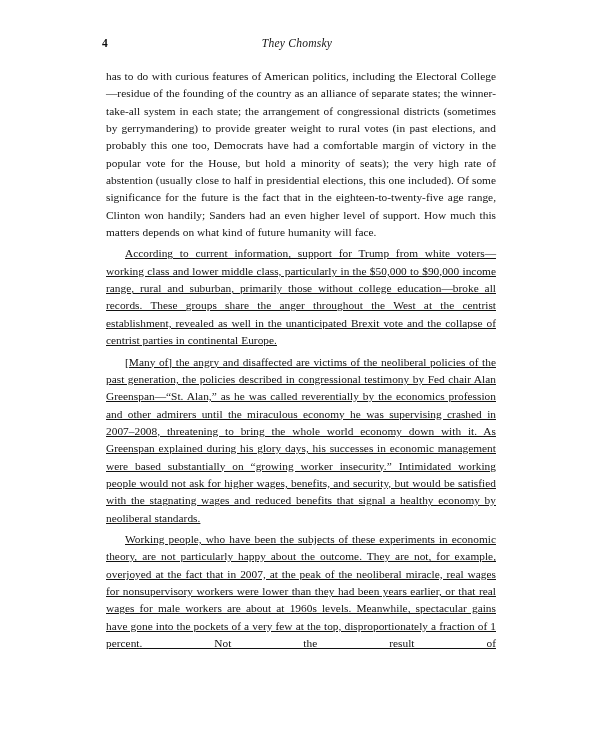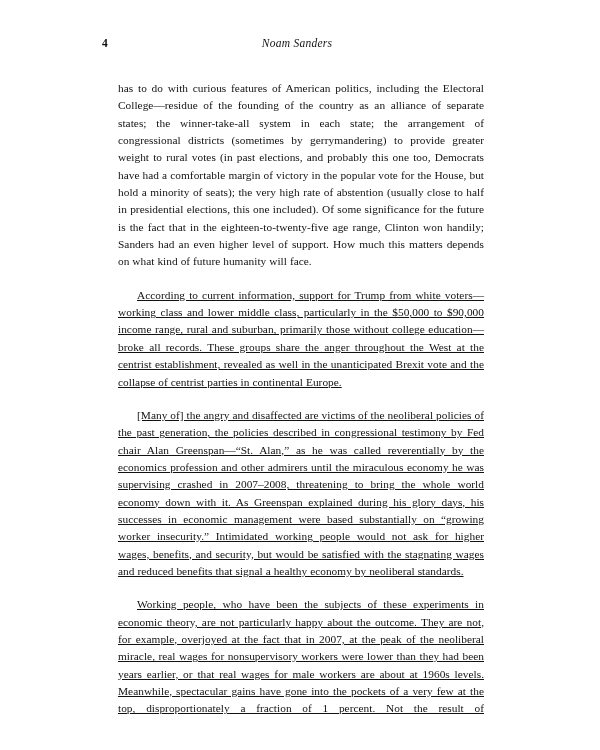--- a/index.html
+++ b/index.html
@@ -59,21 +59,21 @@
 
   
   .text-column {
     position: absolute;
     left: 102px;
     top: 64px;
     width: 398px;
   }
 
   .para {
-    margin: 16px;
+    margin: 4px;
     font-size: 11.35px;
     line-height: 17.35px;
     text-align: justify;
     text-justify: inter-word;
     color: #121212;
     letter-spacing: 0.02px;
     word-spacing: 0.1px;
     hyphens: none;
     -webkit-hyphens: none;
   }
@@ -91,21 +91,21 @@
     display: none;
   }
 </style>
 </head>
 <body style="background: rgb(255, 255, 255); color: rgb(18, 18, 18);">
 
 <div class="page">
 
   <div class="running-head">
     <div class="folio">4</div>
-    <div class="head-title">Noam Sanders</div>
+    <div class="head-title">They Chomsky</div>
   </div>
 
   <div class="text-column">
     <p class="para nostretch">has to do with curious features of American politics, including the Electoral College—residue of the founding of the country as an alliance of separate states; the winner-take-all system in each state; the arrangement of congressional districts (sometimes by gerrymandering) to provide greater weight to rural votes (in past elections, and probably this one too, Democrats have had a comfortable margin of victory in the popular vote for the House, but hold a minority of seats); the very high rate of abstention (usually close to half in presidential elections, this one included). Of some significance for the future is the fact that in the eighteen-to-twenty-five age range, Clinton won handily; Sanders had an even higher level of support. How much this matters depends on what kind of future humanity will face.</p>
     <p class="para indent nostretch">According to current information, support for Trump from white voters—working class and lower middle class, particularly in the $50,000 to $90,000 income range, rural and suburban, primarily those without college education—broke all records. These groups share the anger throughout the West at the centrist establishment, revealed as well in the unanticipated Brexit vote and the collapse of centrist parties in continental Europe.</p>
     <p class="para indent nostretch">[Many of] the angry and disaffected are victims of the neoliberal policies of the past generation, the policies described in congressional testimony by Fed chair Alan Greenspan—“St. Alan,” as he was called reverentially by the economics profession and other admirers until the miraculous economy he was supervising crashed in 2007–2008, threatening to bring the whole world economy down with it. As Greenspan explained during his glory days, his successes in economic management were based substantially on “growing worker insecurity.” Intimidated working people would not ask for higher wages, benefits, and security, but would be satisfied with the stagnating wages and reduced benefits that signal a healthy economy by neoliberal standards.</p>
     <p class="para indent">Working people, who have been the subjects of these experiments in economic theory, are not particularly happy about the outcome. They are not, for example, overjoyed at the fact that in 2007, at the peak of the neoliberal miracle, real wages for nonsupervisory workers were lower than they had been years earlier, or that real wages for male workers are about at 1960s levels. Meanwhile, spectacular gains have gone into the pockets of a very few at the top, disproportionately a fraction of 1 percent. Not the result of</p>
   </div>
 
 </div>

